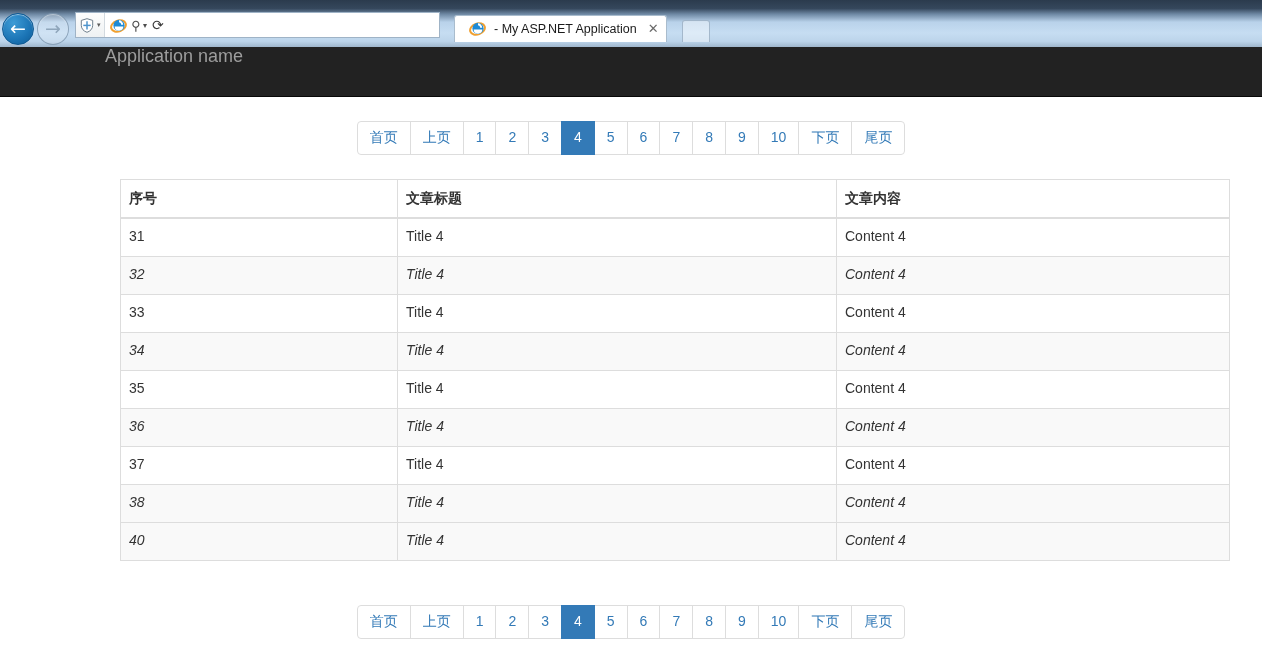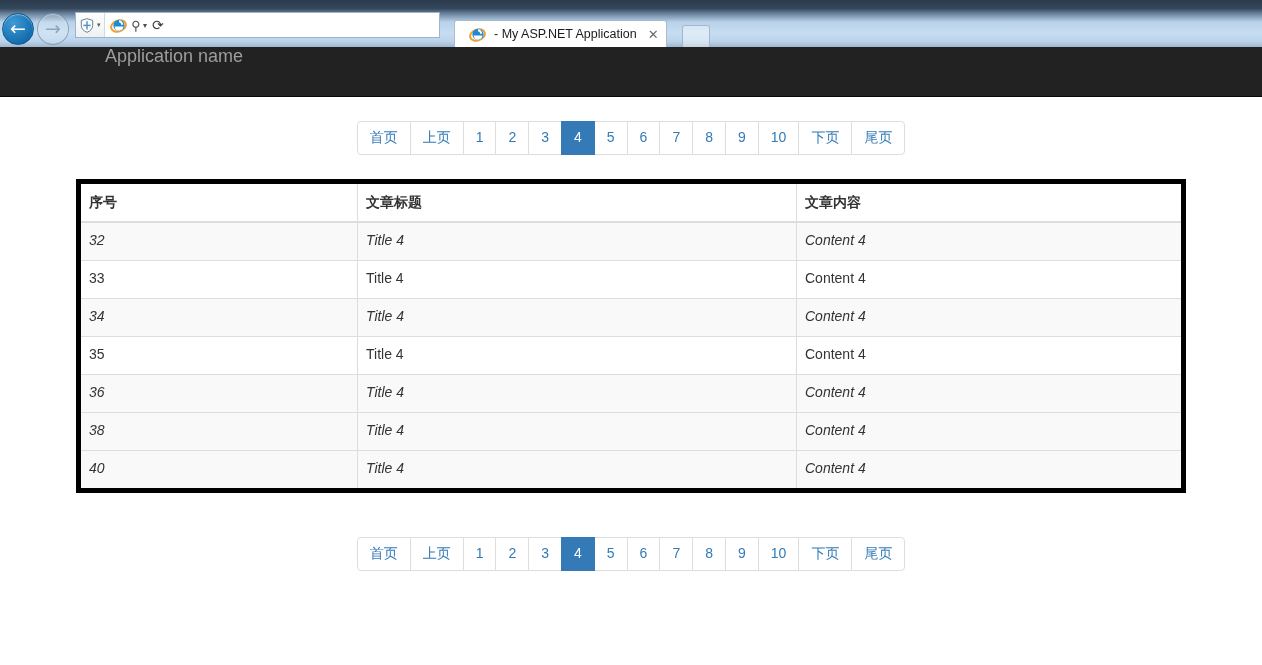--- a/index.html
+++ b/index.html
@@ -129,21 +129,21 @@
   }
   .refresh-glyph {
     color: #3a3a3a;
     font-size: 14px;
     font-family: "DejaVu Sans", sans-serif;
     margin-left: 2px;
   }
 
   .tab-strip {
     display: flex;
-    align-items: flex-start;
+    align-items: center;
     margin-left: 14px;
     height: 24px;
     gap: 13px;
   }
   .tab {
     height: 27px;
     background: #ffffff;
     border: 1px solid #a9bccd;
     border-bottom: none;
     border-radius: 3px 3px 0 0;
@@ -253,21 +253,22 @@
   }
 
   
   .table {
     width: 100%;
     max-width: 100%;
     margin-bottom: 20px;
     border-collapse: collapse;
     border-spacing: 0;
     background-color: transparent;
-    border: 5px solid #000000;
+    border: 1px solid #000000;
+    margin-left: 44px;
   }
   .table th,
   .table td {
     padding: 8px;
     line-height: 1.428;
     vertical-align: middle;
     border: 1px solid #dddddd;
     font-size: 14px;
     text-align: left;
     height: 21px;
@@ -401,20 +402,25 @@
 
     <table class="table">
       <thead>
         <tr>
           <th class="col-a">序号</th>
           <th class="col-b">文章标题</th>
           <th>文章内容</th>
         </tr>
       </thead>
       <tbody id="table-body">
+          <tr class="odd">
+            <td class="col-a">31</td>
+            <td class="col-b">Title 4</td>
+            <td>Content 4</td>
+          </tr>
           <tr class="even">
             <td class="col-a">32</td>
             <td class="col-b">Title 4</td>
             <td>Content 4</td>
           </tr>
           <tr class="odd">
             <td class="col-a">33</td>
             <td class="col-b">Title 4</td>
             <td>Content 4</td>
           </tr>
@@ -426,20 +432,25 @@
           <tr class="odd">
             <td class="col-a">35</td>
             <td class="col-b">Title 4</td>
             <td>Content 4</td>
           </tr>
           <tr class="even">
             <td class="col-a">36</td>
             <td class="col-b">Title 4</td>
             <td>Content 4</td>
           </tr>
+          <tr class="odd">
+            <td class="col-a">37</td>
+            <td class="col-b">Title 4</td>
+            <td>Content 4</td>
+          </tr>
           <tr class="even">
             <td class="col-a">38</td>
             <td class="col-b">Title 4</td>
             <td>Content 4</td>
           </tr>
           <tr class="even">
             <td class="col-a">40</td>
             <td class="col-b">Title 4</td>
             <td>Content 4</td>
           </tr>

